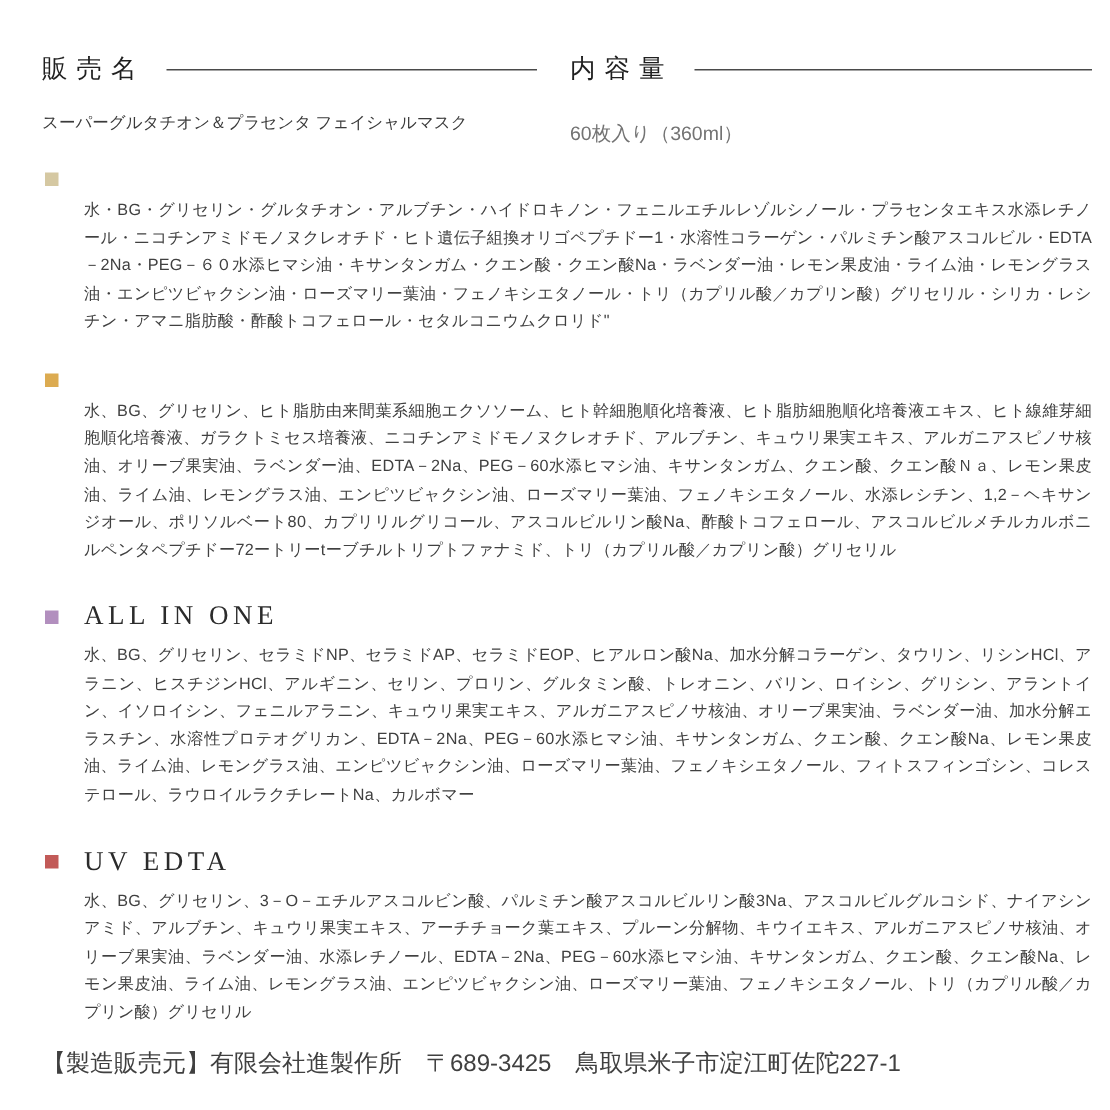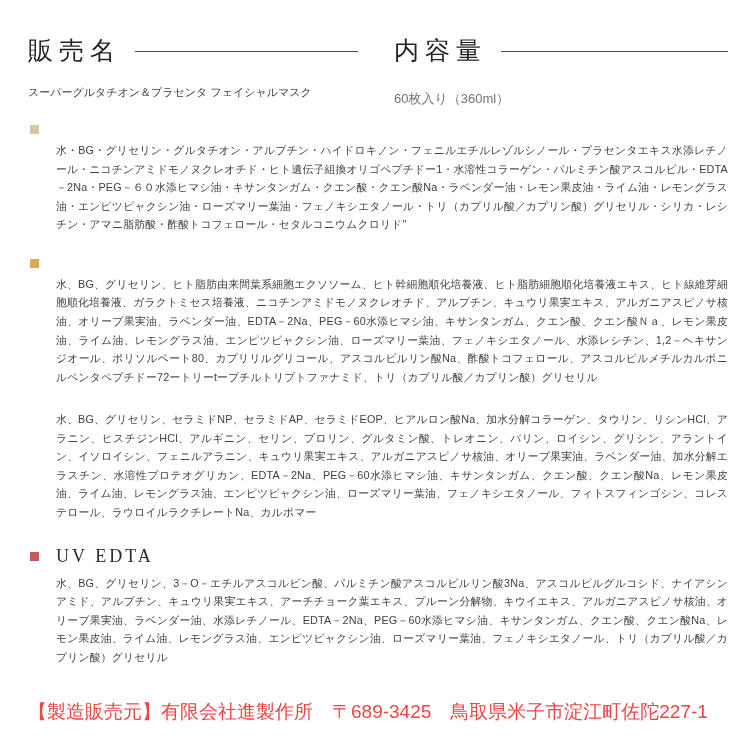--- a/index.html
+++ b/index.html
@@ -8,27 +8,27 @@
     font-family:"Liberation Sans","DejaVu Sans",sans-serif;
     color:#3d3d3d;
     position:relative;
     overflow:hidden;
   }
   .page { width:740px; height:740px; padding:34px 12px 0 28px; position:relative; }
 
   
   .header-row { display:flex; align-items:flex-start; }
   .col-left  { width:330px; flex:none; }
-  .col-right { flex:1; margin-left:36px; }
+  .col-right { flex:1; margin-left:22px; }
 
   .label-group { display:flex; align-items:center; }
   .jp-heading {
     font-family:"Liberation Serif","DejaVu Serif",serif;
     font-weight:400;
-    font-size:25px;
+    font-size:17px;
     letter-spacing:6px;
     color:#1f1f1f;
     white-space:nowrap;
   }
   .rule { flex:1; height:0; border-top:1px solid #4a4a4a; margin-left:14px; margin-top:2px; }
 
   .product-row { display:flex; margin-top:17px; }
   .product-name { font-size:11px; line-height:1.55; color:#3a3a3a; }
   .volume-value { font-size:13px; color:#737373; padding-top:6px; }
 
@@ -54,22 +54,22 @@
     letter-spacing:0.2px;
     color:#404040;
     text-align:justify;
   }
 
   
   .footer {
     position:absolute;
     left:28px;
     top:699px;
-    font-size:19px;
-    color:#ef4444;
+    font-size:16px;
+    color:#404040;
     white-space:nowrap;
   }
 </style>
 </head>
 <body>
 
 <div class="page">
 
   <div class="header-row">
     <div class="col-left">
@@ -108,20 +108,24 @@
     </section>
 
     <section class="ing-section">
       <div class="sec-head">
         <span class="bullet" style="background: rgb(220, 171, 81);"></span>
       </div>
       <p class="sec-body">水、BG、グリセリン、ヒト脂肪由来間葉系細胞エクソソーム、ヒト幹細胞順化培養液、ヒト脂肪細胞順化培養液エキス、ヒト線維芽細胞順化培養液、ガラクトミセス培養液、ニコチンアミドモノヌクレオチド、アルブチン、キュウリ果実エキス、アルガニアスピノサ核油、オリーブ果実油、ラベンダー油、EDTA－2Na、PEG－60水添ヒマシ油、キサンタンガム、クエン酸、クエン酸Ｎａ、レモン果皮油、ライム油、レモングラス油、エンピツビャクシン油、ローズマリー葉油、フェノキシエタノール、水添レシチン、1,2－ヘキサンジオール、ポリソルベート80、カプリリルグリコール、アスコルビルリン酸Na、酢酸トコフェロール、アスコルビルメチルカルボニルペンタペプチドー72ートリーtーブチルトリプトファナミド、トリ（カプリル酸／カプリン酸）グリセリル</p>
     </section>
 
     <section class="ing-section">
+      <div class="sec-head">
+        <span class="bullet" style="background: rgb(178, 143, 190);"></span>
+        <h2 class="sec-title">ALL IN ONE</h2>
+      </div>
       <p class="sec-body">水、BG、グリセリン、セラミドNP、セラミドAP、セラミドEOP、ヒアルロン酸Na、加水分解コラーゲン、タウリン、リシンHCl、アラニン、ヒスチジンHCl、アルギニン、セリン、プロリン、グルタミン酸、トレオニン、バリン、ロイシン、グリシン、アラントイン、イソロイシン、フェニルアラニン、キュウリ果実エキス、アルガニアスピノサ核油、オリーブ果実油、ラベンダー油、加水分解エラスチン、水溶性プロテオグリカン、EDTA－2Na、PEG－60水添ヒマシ油、キサンタンガム、クエン酸、クエン酸Na、レモン果皮油、ライム油、レモングラス油、エンピツビャクシン油、ローズマリー葉油、フェノキシエタノール、フィトスフィンゴシン、コレステロール、ラウロイルラクチレートNa、カルボマー</p>
     </section>
 
     <section class="ing-section">
       <div class="sec-head">
         <span class="bullet" style="background: rgb(194, 90, 88);"></span>
         <h2 class="sec-title">UV EDTA</h2>
       </div>
       <p class="sec-body">水、BG、グリセリン、3－O－エチルアスコルビン酸、パルミチン酸アスコルビルリン酸3Na、アスコルビルグルコシド、ナイアシンアミド、アルブチン、キュウリ果実エキス、アーチチョーク葉エキス、プルーン分解物、キウイエキス、アルガニアスピノサ核油、オリーブ果実油、ラベンダー油、水添レチノール、EDTA－2Na、PEG－60水添ヒマシ油、キサンタンガム、クエン酸、クエン酸Na、レモン果皮油、ライム油、レモングラス油、エンピツビャクシン油、ローズマリー葉油、フェノキシエタノール、トリ（カプリル酸／カプリン酸）グリセリル</p>
     </section>

